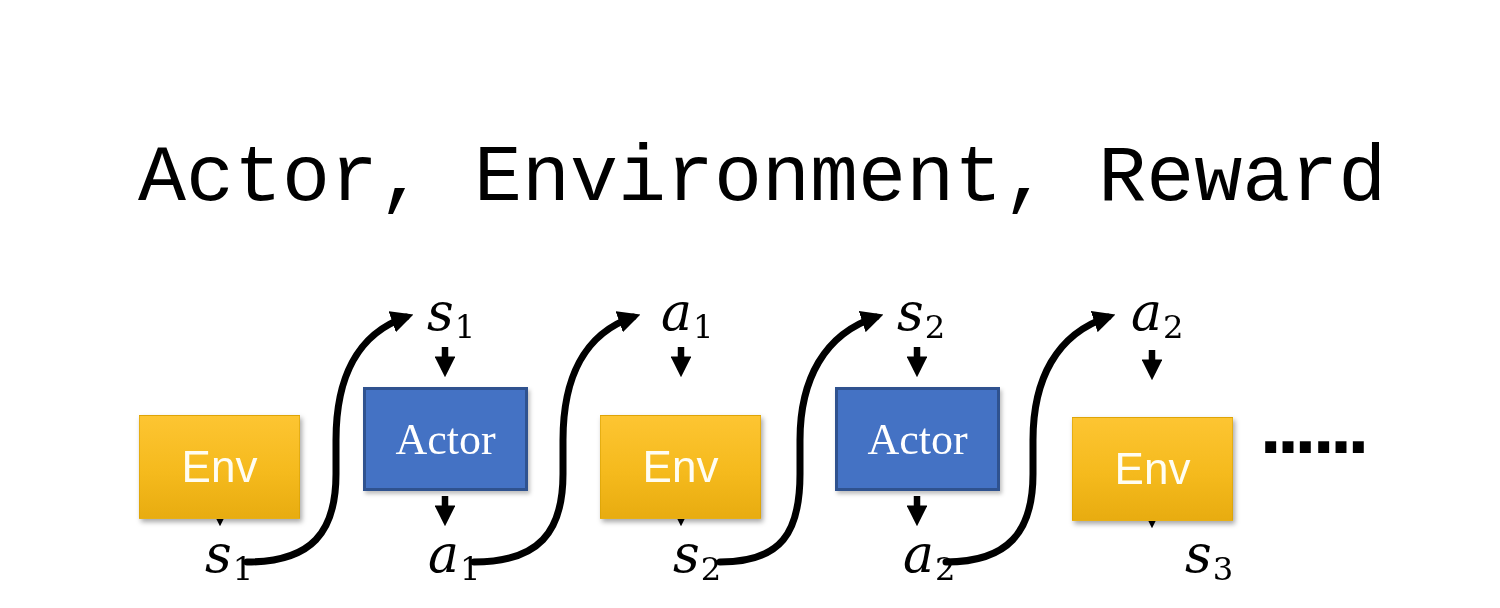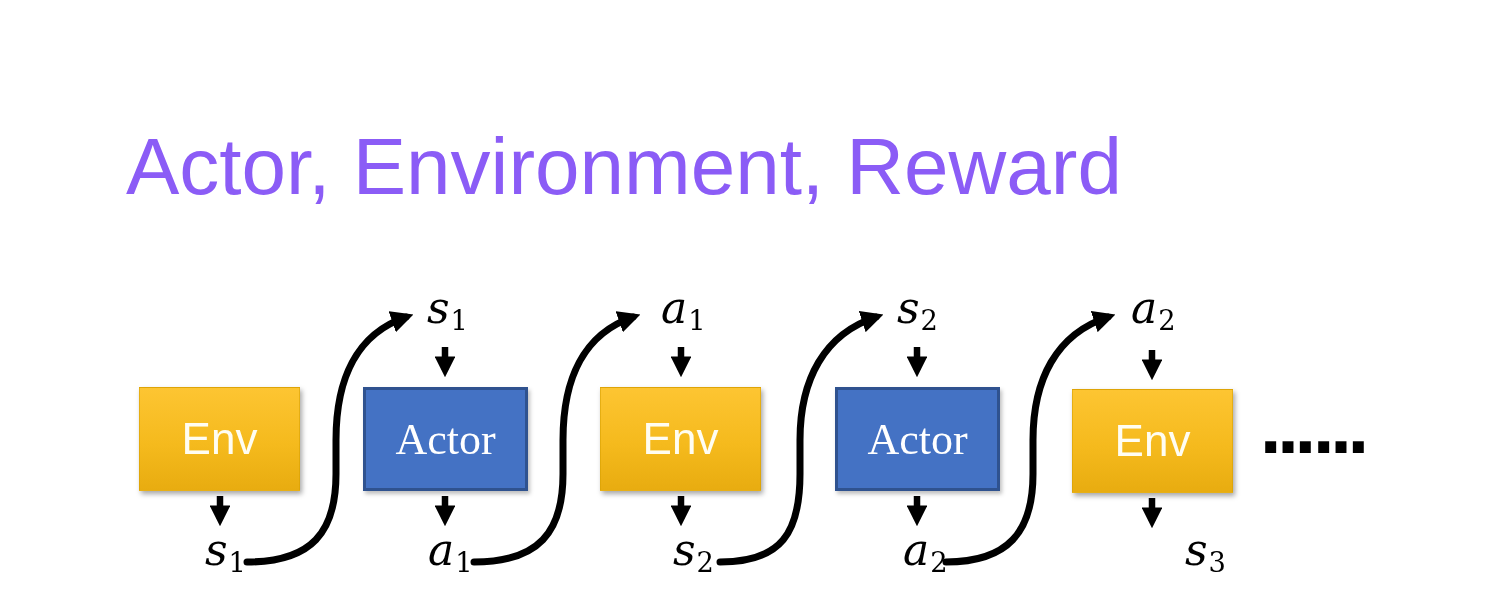--- a/index.html
+++ b/index.html
@@ -8,27 +8,27 @@
     width: 1500px;
     height: 608px;
     background: #ffffff;
     overflow: hidden;
     font-family: "Liberation Sans", sans-serif;
   }
   .slide-title {
     position: absolute;
     left: 122px;
     top: 117px;
-    margin: 4px;
+    margin: 16px;
     font-size: 80px;
     font-weight: 300;
     letter-spacing: 0px;
-    color: #8b5cf6;
+    color: #000000;
     white-space: nowrap;
-    font-family: Liberation Sans, sans-serif;
+    font-family: Liberation Mono, monospace;
   }
   .arrows-layer {
     position: absolute;
     left: 0; top: 0;
     width: 1500px;
     height: 608px;
   }
   .box {
     position: absolute;
     top: 387px;
@@ -39,38 +39,39 @@
     justify-content: center;
     font-size: 44px;
     box-sizing: border-box;
     white-space: nowrap;
   }
   .box.env {
     background: linear-gradient(180deg, #fdc532 0%, #f5ba1d 55%, #e8ac10 100%);
     color: #fffdf2;
     border: 1px solid rgba(214,158,0,0.55);
     box-shadow: 2px 3px 5px rgba(0,0,0,0.35);
+    margin-top: 28px;
   }
   .box.actor {
     background: #4472c4;
     color: #ffffff;
     border: 3px solid #2f528f;
     width: 165px;
     box-shadow: 2px 3px 4px rgba(0,0,0,0.25);
     font-family: Liberation Serif, serif;
   }
   .pos-b0 { left: 139px; }
   .pos-b1 { left: 363px; }
   .pos-b2 { left: 600px; }
   .pos-b3 { left: 835px; }
   .pos-b4 { left: 1072px; top: 389px; }
   .mlabel {
     position: absolute;
     font-family: "DejaVu Serif", serif;
-    font-size: 44px;
+    font-size: 52px;
     line-height: 1;
     color: #000000;
     white-space: nowrap;
     text-align: center;
   }
   .mlabel .base { font-style: italic; }
   .mlabel sub {
     font-style: normal;
     font-size: 0.62em;
     vertical-align: -0.25em;

